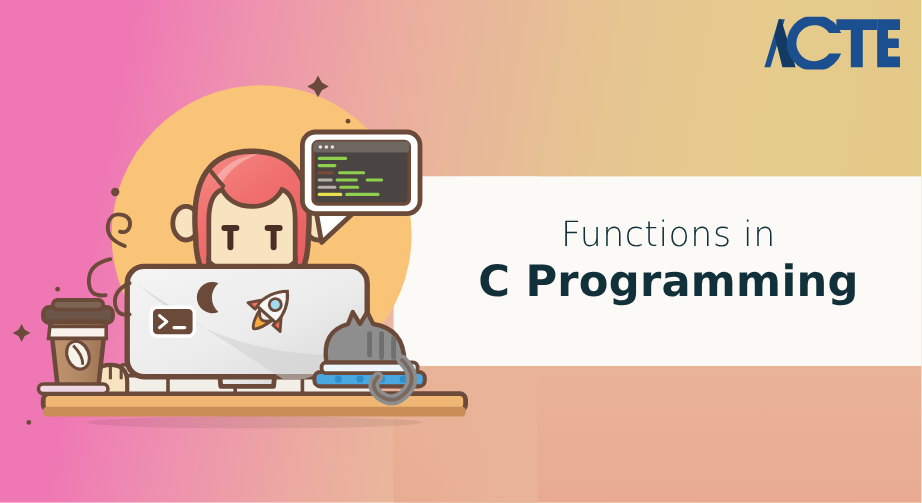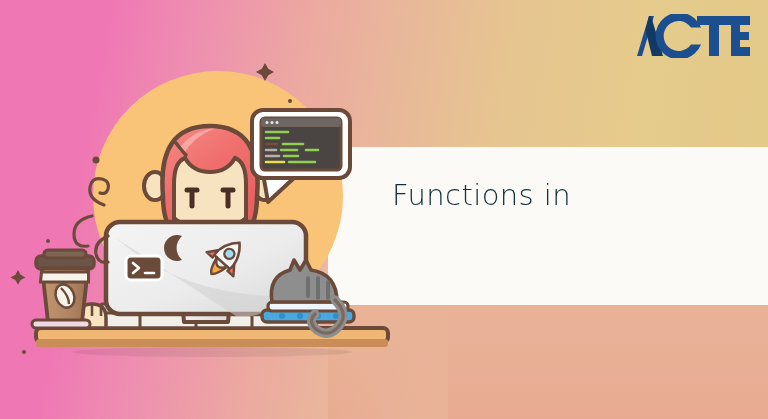--- a/index.html
+++ b/index.html
@@ -41,21 +41,21 @@
   }
 
   
   #logo{
     position:absolute;top:14px;right:18px;width:125px;height:44px;
   }
 
   
   #title-block{
     position:absolute;left:392px;top:178px;width:330px;
-    text-align:left;color:#12303a;
+    text-align:center;color:#12303a;
   }
   #title-line1{
     font-size:29px;font-weight:300;letter-spacing:.4px;line-height:1.18;
     font-family:"DejaVu Sans","Liberation Sans",sans-serif;
   }
   #title-line2{
     font-size:36px;font-weight:bold;letter-spacing:.2px;line-height:1.2;
     margin-top:2px;
     font-family:"DejaVu Sans","Liberation Sans",sans-serif;
   }
@@ -243,15 +243,16 @@
 
     <path d="M66 13.5 a15 15 0 1 0 0 17 h10 a23.5 23.5 0 1 1 0 -17z" fill="#1b4f8f"></path>
 
     <path d="M72 2 h34 v9 h-12 v31 h-10 v-31 h-12z" fill="#1b4f8f"></path>
 
     <path d="M106 2 h19 v9 h-10 v7 h9 v8 h-9 v7 h10 v9 h-19z" fill="#1b4f8f"></path>
   </svg>
 
   <div id="title-block">
     <div id="title-line1">Functions in</div>
+    <div id="title-line2">C Programming</div>
   </div>
 
 </div>
 
 </body></html>

